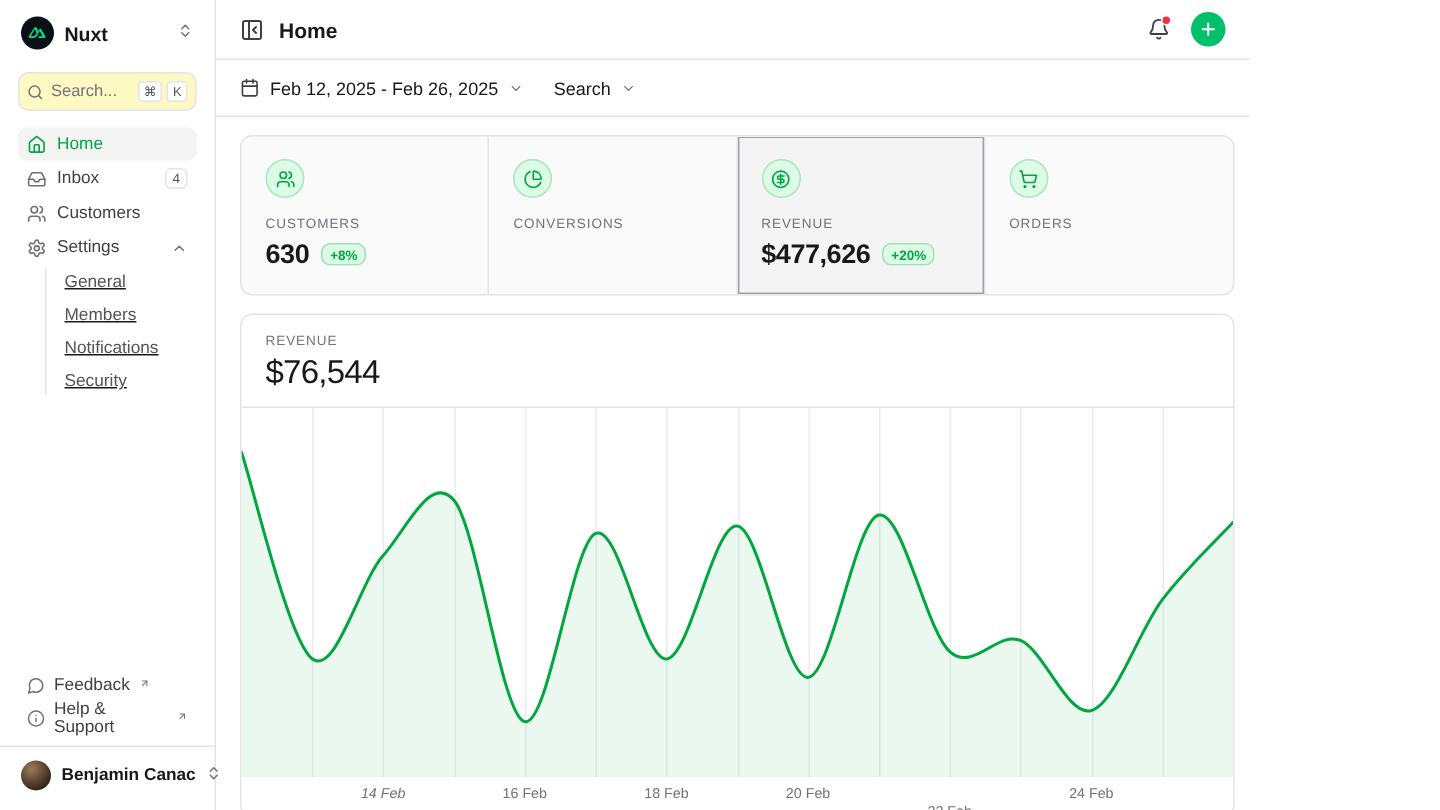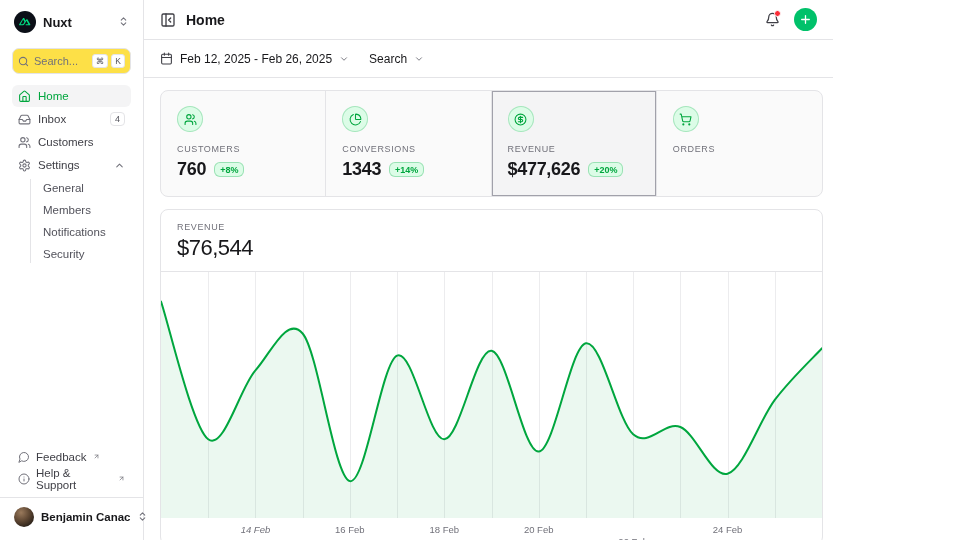--- a/index.html
+++ b/index.html
@@ -10,36 +10,36 @@
   
   .sidebar { width:144px; min-width:144px; border-right:1px solid #e4e4e7;
     display:flex; flex-direction:column; padding:10px 12px 8px; background:#fff; }
   .team-row { display:flex; align-items:center; gap:7px; height:24px; padding:0 2px; cursor:pointer; }
   .logo-circle { width:22px; height:22px; border-radius:50%; background:#0b0f17;
     display:flex; align-items:center; justify-content:center; flex:0 0 auto; }
   .team-name { font-size:13px; font-weight:700; color:#18181b; flex:1; }
   .muted-icon { color:#71717a; }
 
   .search { margin-top:14px; height:25px; border:1px solid #e4e4e7; border-radius:7px;
-    display:flex; align-items:center; gap:5px; padding:12px 5px; color:#71717a; cursor:text; background:#fde047; }
+    display:flex; align-items:center; gap:5px; padding:12px 5px; color:#71717a; cursor:text; background:#fef9c3; }
   .search .ph { font-size:11px; flex:1; color:#71717a; }
   .keys { display:flex; gap:3px; }
   kbd { font-size:8.5px; line-height:1; border:1px solid #e4e4e7; border-radius:3px;
     padding:2px 3px; color:#52525b; background:#fff; font-family:"Liberation Sans",sans-serif; }
 
   nav { margin-top:11px; }
   .nav-item { display:flex; align-items:center; gap:7px; height:22px; padding:0 6px;
     border-radius:6px; font-size:11.5px; color:#3f3f46; cursor:pointer; margin-bottom:1px; }
   .nav-item .lead { color:#71717a; display:flex; }
   .nav-item.active { background:#f4f4f5; color:#00a63e; font-weight:500; }
   .nav-item.active .lead { color:#00a63e; }
   .badge-count { margin-left:auto; font-size:9px; border:1px solid #e4e4e7; border-radius:4px;
     padding:1px 4px; color:#52525b; background:#fff; }
   .trail { margin-left:auto; color:#71717a; display:flex; }
-  .subnav { position:relative; padding-left:24px; margin-top:1px; }
+  .subnav { position:relative; padding-left:24px; margin-top:1px;text-decoration:underline; }
   .subnav::before { content:""; position:absolute; left:18px; top:2px; bottom:2px; width:1px; background:#e4e4e7; }
   .sub-item { height:22px; display:flex; align-items:center; font-size:11.5px; color:#52525b;
     padding-left:7px; border-radius:6px; cursor:pointer; }
 
   .sidebar-bottom { margin-top:auto; }
   .foot-item { display:flex; align-items:center; gap:6px; height:22px; font-size:11.5px;
     color:#3f3f46; padding:0 6px; cursor:pointer; }
   .foot-item .lead { color:#71717a; display:flex; }
   .ext { color:#71717a; align-self:flex-start; margin-top:4px; }
   .sidebar-divider { height:1px; background:#e4e4e7; margin:7px -12px 0; }
@@ -299,36 +299,32 @@
           <div class="stat-icon">
             <svg width="13" height="13" viewBox="0 0 24 24" fill="none" stroke="currentColor" stroke-width="2" stroke-linecap="round" stroke-linejoin="round">
                 <path d="M16 21v-2a4 4 0 0 0-4-4H6a4 4 0 0 0-4 4v2"></path>
                 <circle cx="9" cy="7" r="4"></circle>
                 <path d="M22 21v-2a4 4 0 0 0-3-3.87"></path>
                 <path d="M16 3.13a4 4 0 0 1 0 7.75"></path>
               </svg>
           </div>
           <div class="stat-label">CUSTOMERS</div>
           <div class="stat-value-row">
-            <span class="stat-value">760</span>
+            <span class="stat-value">630</span>
             <span class="delta-badge">+8%</span>
           </div>
         </div>
         <div class="stat">
           <div class="stat-icon">
             <svg width="13" height="13" viewBox="0 0 24 24" fill="none" stroke="currentColor" stroke-width="2" stroke-linecap="round" stroke-linejoin="round">
                 <path d="M21 12c.552 0 1.005-.449.95-.998a10 10 0 0 0-8.953-8.951c-.55-.055-.998.398-.998.95v8a1 1 0 0 0 1 1z"></path>
                 <path d="M21.21 15.89A10 10 0 1 1 8 2.83"></path>
               </svg>
           </div>
           <div class="stat-label">CONVERSIONS</div>
-          <div class="stat-value-row">
-            <span class="stat-value">1343</span>
-            <span class="delta-badge">+14%</span>
-          </div>
         </div>
         <div class="stat selected">
           <div class="stat-icon">
             <svg width="13" height="13" viewBox="0 0 24 24" fill="none" stroke="currentColor" stroke-width="2" stroke-linecap="round" stroke-linejoin="round">
                 <circle cx="12" cy="12" r="10"></circle>
                 <path d="M16 8h-6a2 2 0 1 0 0 4h4a2 2 0 1 1 0 4H8"></path>
                 <path d="M12 18V6"></path>
               </svg>
           </div>
           <div class="stat-label">REVENUE</div>

